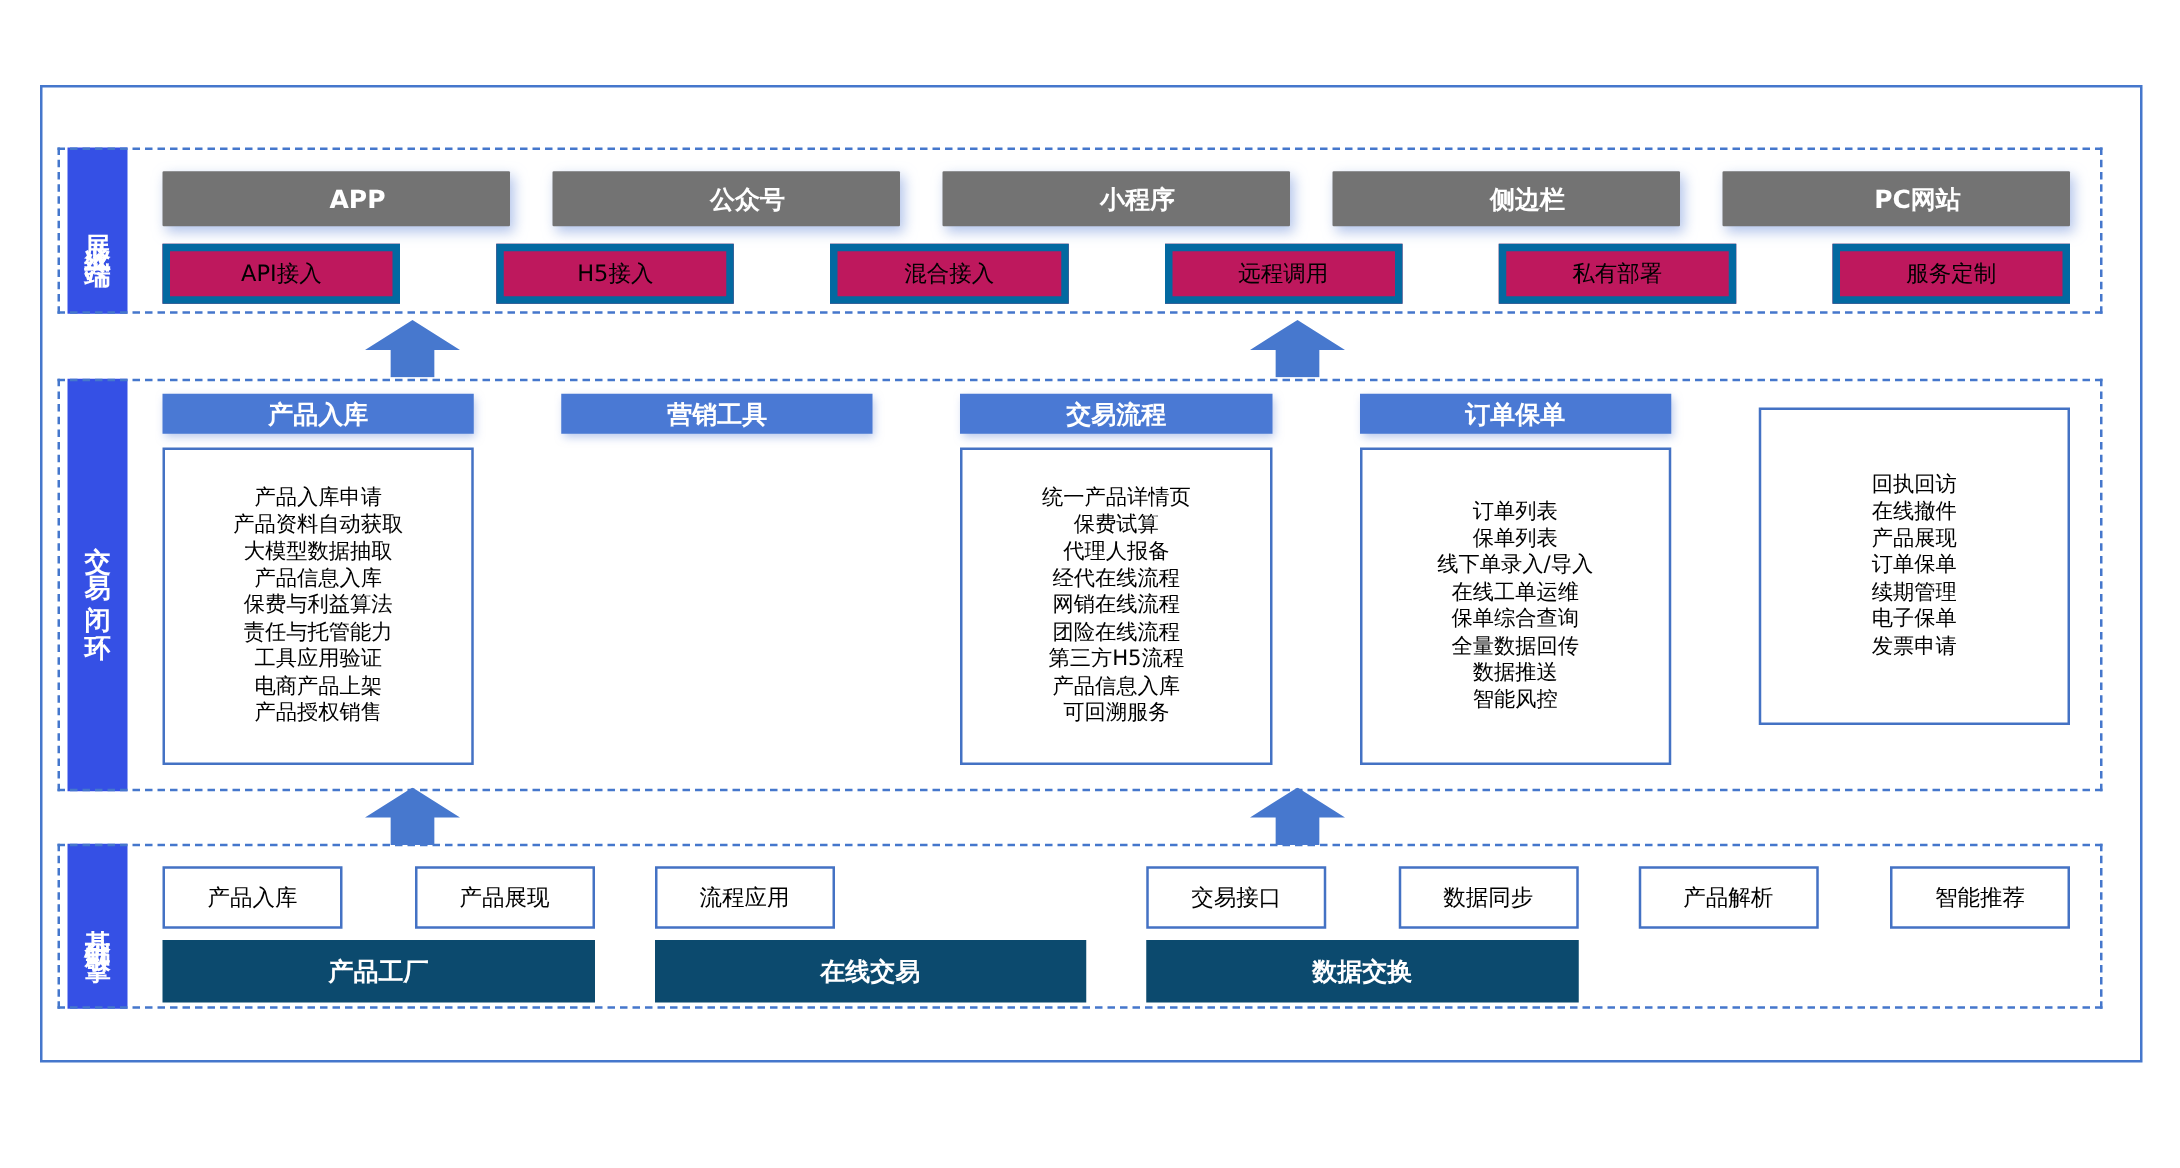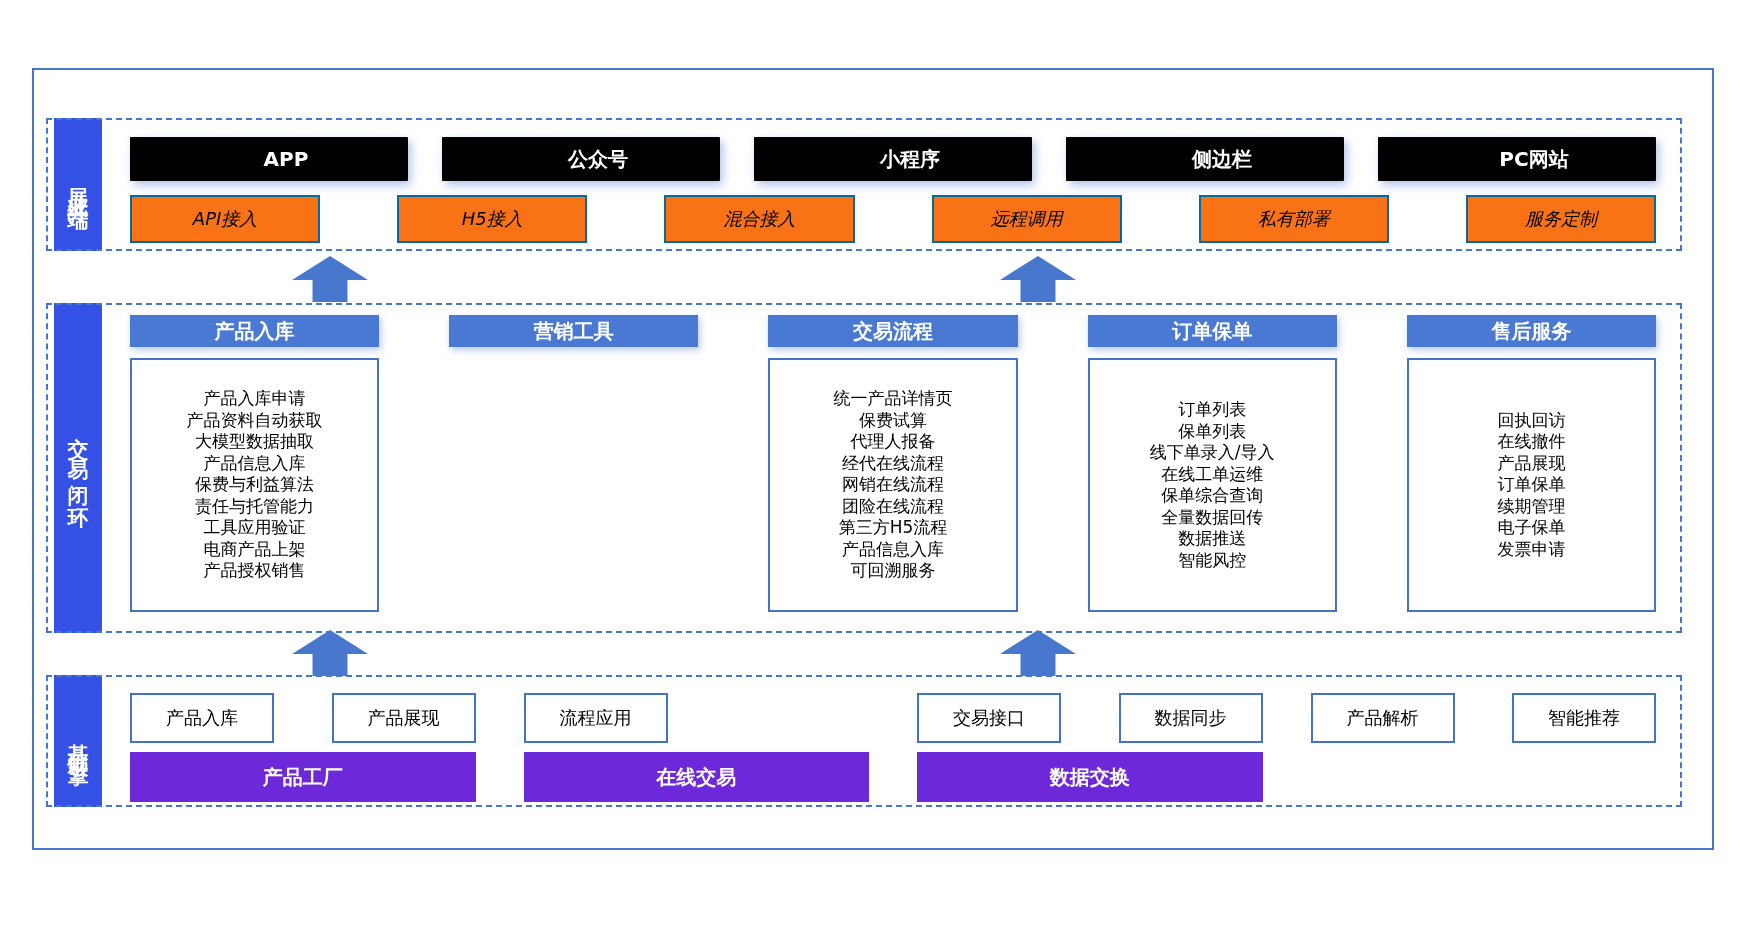--- a/index.html
+++ b/index.html
@@ -26,32 +26,32 @@
   .band-terminal { top:118px; height:129px; }
   .band-loop     { top:303px; height:326px; }
   .band-engine   { top:675px; height:128px; }
 
   
   .channels-row {
     position:absolute; left:130px; top:137px; width:1526px; height:44px;
     display:flex; gap:34px; z-index:3;
   }
   .channels-row > div {
-    flex:1; background:#000000; color:#fff; font-size:20px; font-weight:bold;
+    flex:1; background:#737373; color:#fff; font-size:20px; font-weight:bold;
     display:flex; align-items:center; justify-content:center; border-radius:1px;
     box-shadow:3px 4px 10px rgba(125,155,220,.6);
     padding-left:34px;
   }
   .access-row {
     position:absolute; left:130px; top:195px; width:1526px; height:48px;
     display:flex; gap:77px; z-index:3;
   }
   .access-row > div {
-    flex:1; background:#f97316; border:2px solid #0369a1; font-size:18px;
-    display:flex; align-items:center; justify-content:center;font-style:italic;
+    flex:1; background:#be185d; border:6px solid #0369a1; font-size:18px;
+    display:flex; align-items:center; justify-content:center;
   }
 
   
   .columns {
     position:absolute; left:130px; top:315px; width:1526px; display:flex; gap:70px; z-index:3;
   }
   .column { flex:1; display:flex; flex-direction:column; }
   .col-header {
     height:32px; background:#4a79d4; color:#fff; font-weight:bold; font-size:20px;
     display:flex; align-items:center; justify-content:center;
@@ -67,21 +67,21 @@
   .groups {
     position:absolute; left:130px; top:693px; width:1526px; display:flex; gap:48px; z-index:3;
   }
   .group { flex:1; display:flex; flex-direction:column; }
   .group-boxes { display:flex; justify-content:space-between; height:50px; }
   .group-boxes > div {
     width:140px; background:#fff; border:2px solid #4472c4; font-size:18px;
     display:flex; align-items:center; justify-content:center;
   }
   .group-bar {
-    margin-top:9px; height:50px; background:#6d28d9; color:#fff; font-weight:bold;
+    margin-top:9px; height:50px; background:#0c4a6e; color:#fff; font-weight:bold;
     font-size:20px; display:flex; align-items:center; justify-content:center;
   }
 
   
   .arrow-up {
     position:absolute; width:76px; height:46px; background:#4778ce; z-index:3;
     clip-path:polygon(50% 0, 100% 52%, 73% 52%, 73% 100%, 27% 100%, 27% 52%, 0 52%);
   }
   .arrow-a1 { left:292px;  top:256px; }
   .arrow-a2 { left:1000px; top:256px; }
@@ -162,21 +162,20 @@
           <div>保单列表</div>
           <div>线下单录入/导入</div>
           <div>在线工单运维</div>
           <div>保单综合查询</div>
           <div>全量数据回传</div>
           <div>数据推送</div>
           <div>智能风控</div>
         </div>
     </div>
     <div class="column">
-      <div class="col-header">售后服务</div>
       <div class="col-body">
           <div>回执回访</div>
           <div>在线撤件</div>
           <div>产品展现</div>
           <div>订单保单</div>
           <div>续期管理</div>
           <div>电子保单</div>
           <div>发票申请</div>
         </div>
     </div>

